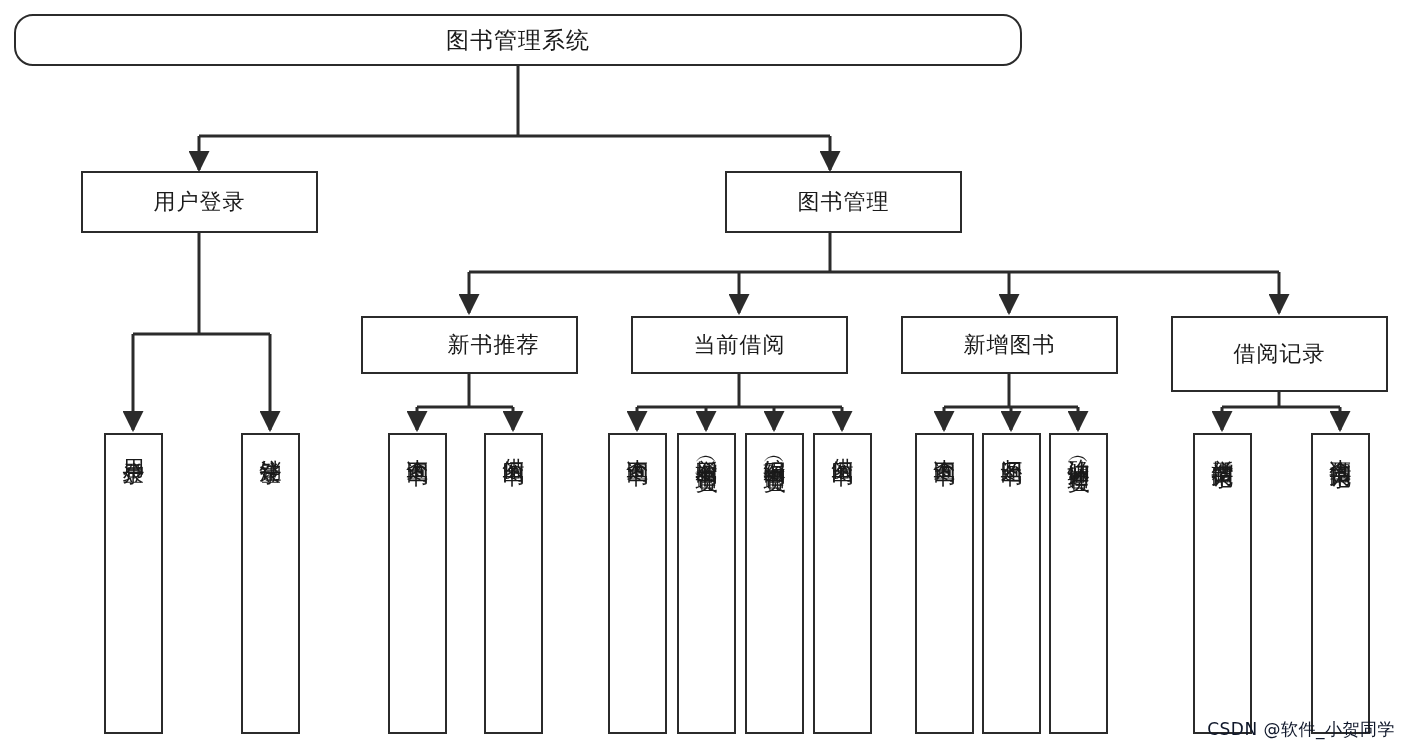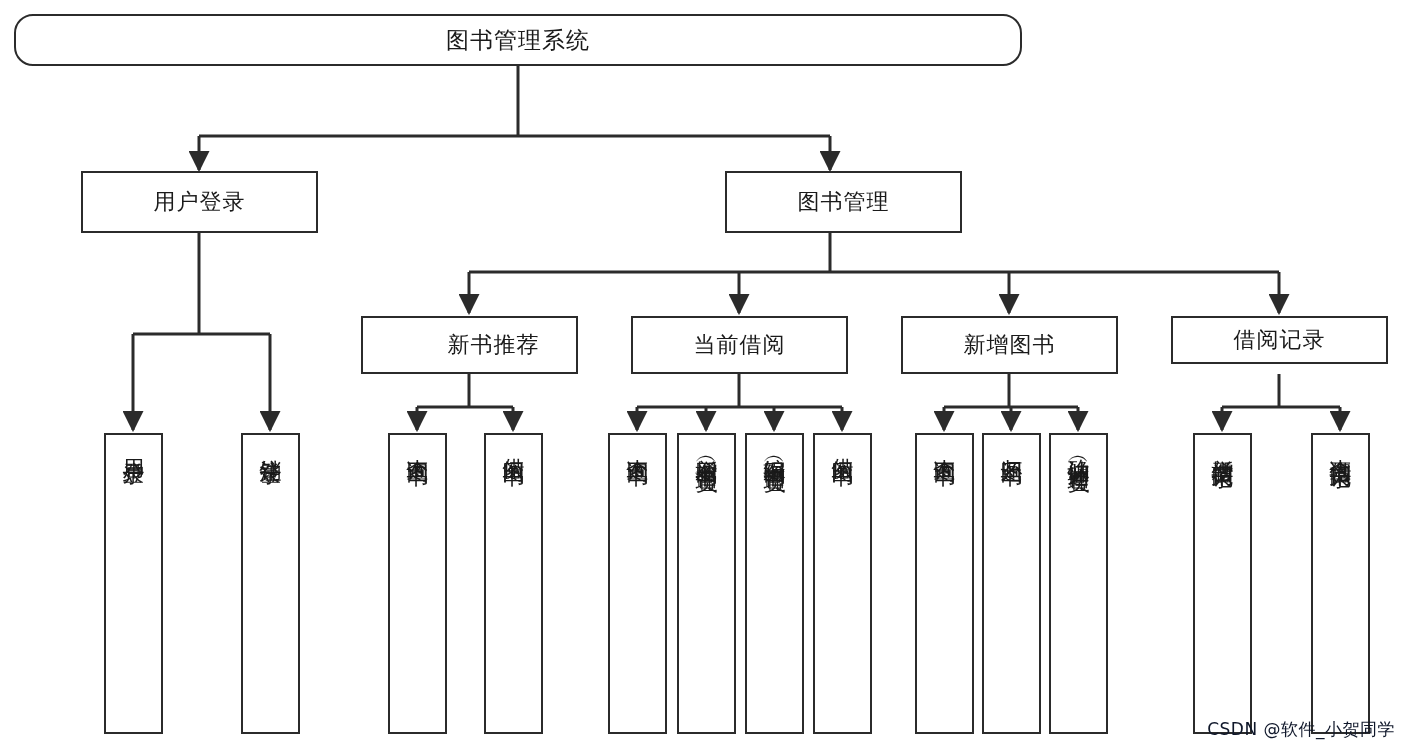--- a/index.html
+++ b/index.html
@@ -136,21 +136,21 @@
 
   <div class="node branch" style="left:361px; top:316px; width:217px; height:58px;padding-left:48px;">
     <span>新书推荐</span>
   </div>
   <div class="node branch" style="left:631px; top:316px; width:217px; height:58px;">
     <span>当前借阅</span>
   </div>
   <div class="node branch" style="left:901px; top:316px; width:217px; height:58px;">
     <span>新增图书</span>
   </div>
-  <div class="node branch" style="left:1171px; top:316px; width:217px; height:48px;">
+  <div class="node branch" style="left:1171px; top:316px; width:217px; height:76px;">
     <span>借阅记录</span>
   </div>
 
   <div class="node leaf" style="left:104px; top:433px; width:59px; height:301px;">
     <span class="leaf-text">用户登录</span>
   </div>
   <div class="node leaf" style="left:241px; top:433px; width:59px; height:301px;">
     <span class="leaf-text">注销登录</span>
   </div>
 

